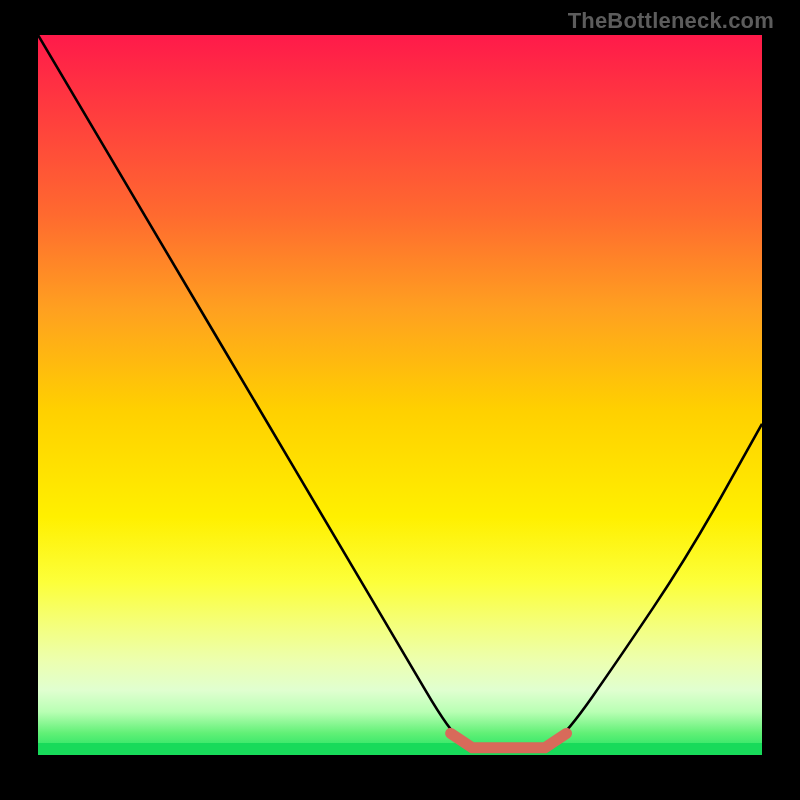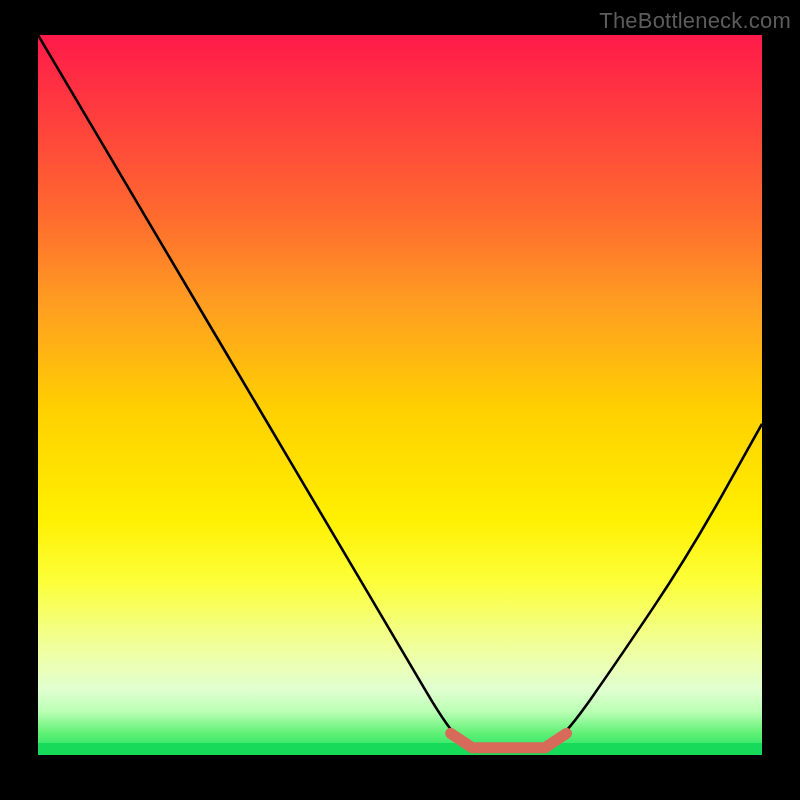--- a/index.html
+++ b/index.html
@@ -7,24 +7,24 @@
     padding: 0;
     width: 800px;
     height: 800px;
     background: #000;
     position: relative;
     font-family: Arial, sans-serif;
   }
   .watermark {
     position: absolute;
     top: 8px;
-    right: 9px;
+    right: 26px;
     color: #5c5c5c;
     font-size: 22px;
-    font-weight: 400;
+    font-weight: 700;
     letter-spacing: 0.2px;
     z-index: 10;
   }
   .plot-bg {
     position: absolute;
     left: 38px;
     top: 35px;
     width: 724px;
     height: 720px;
     background: linear-gradient(to bottom,

